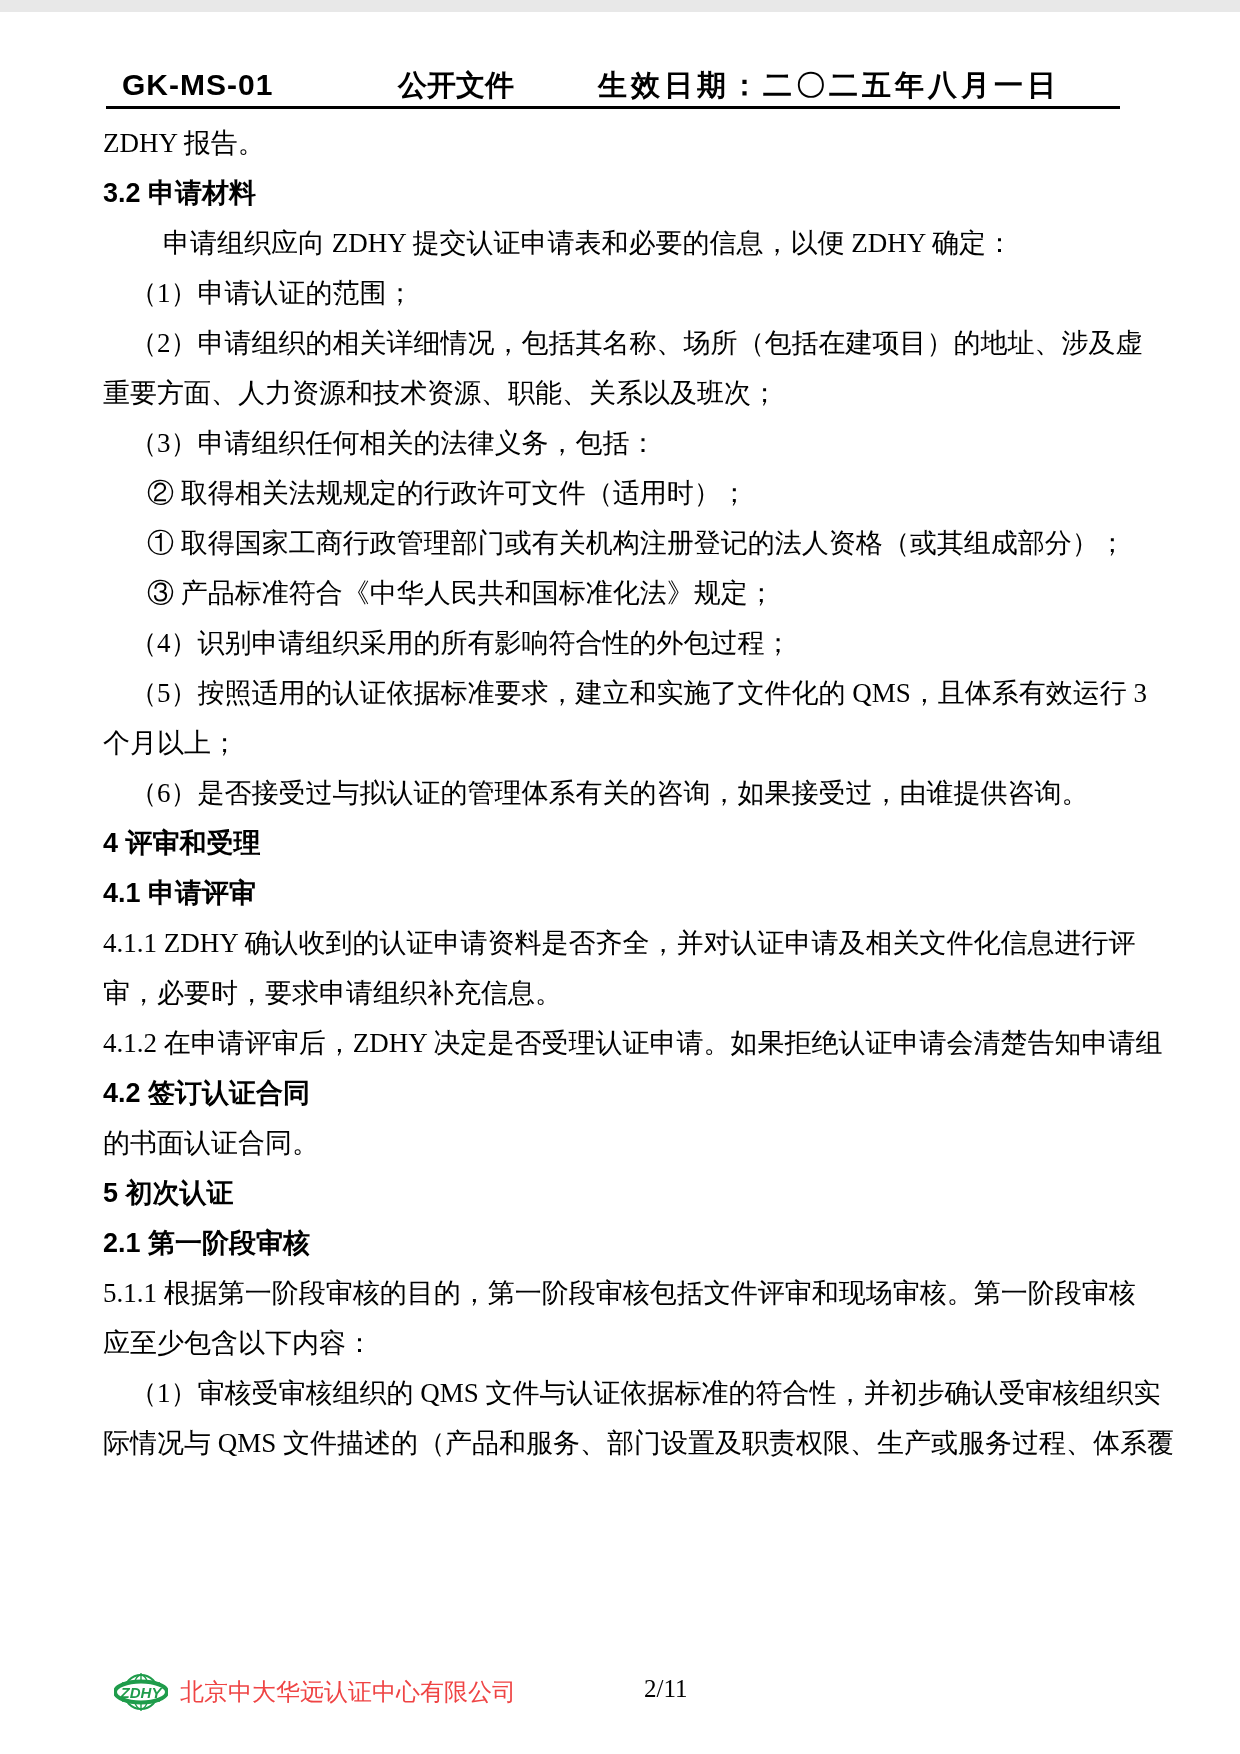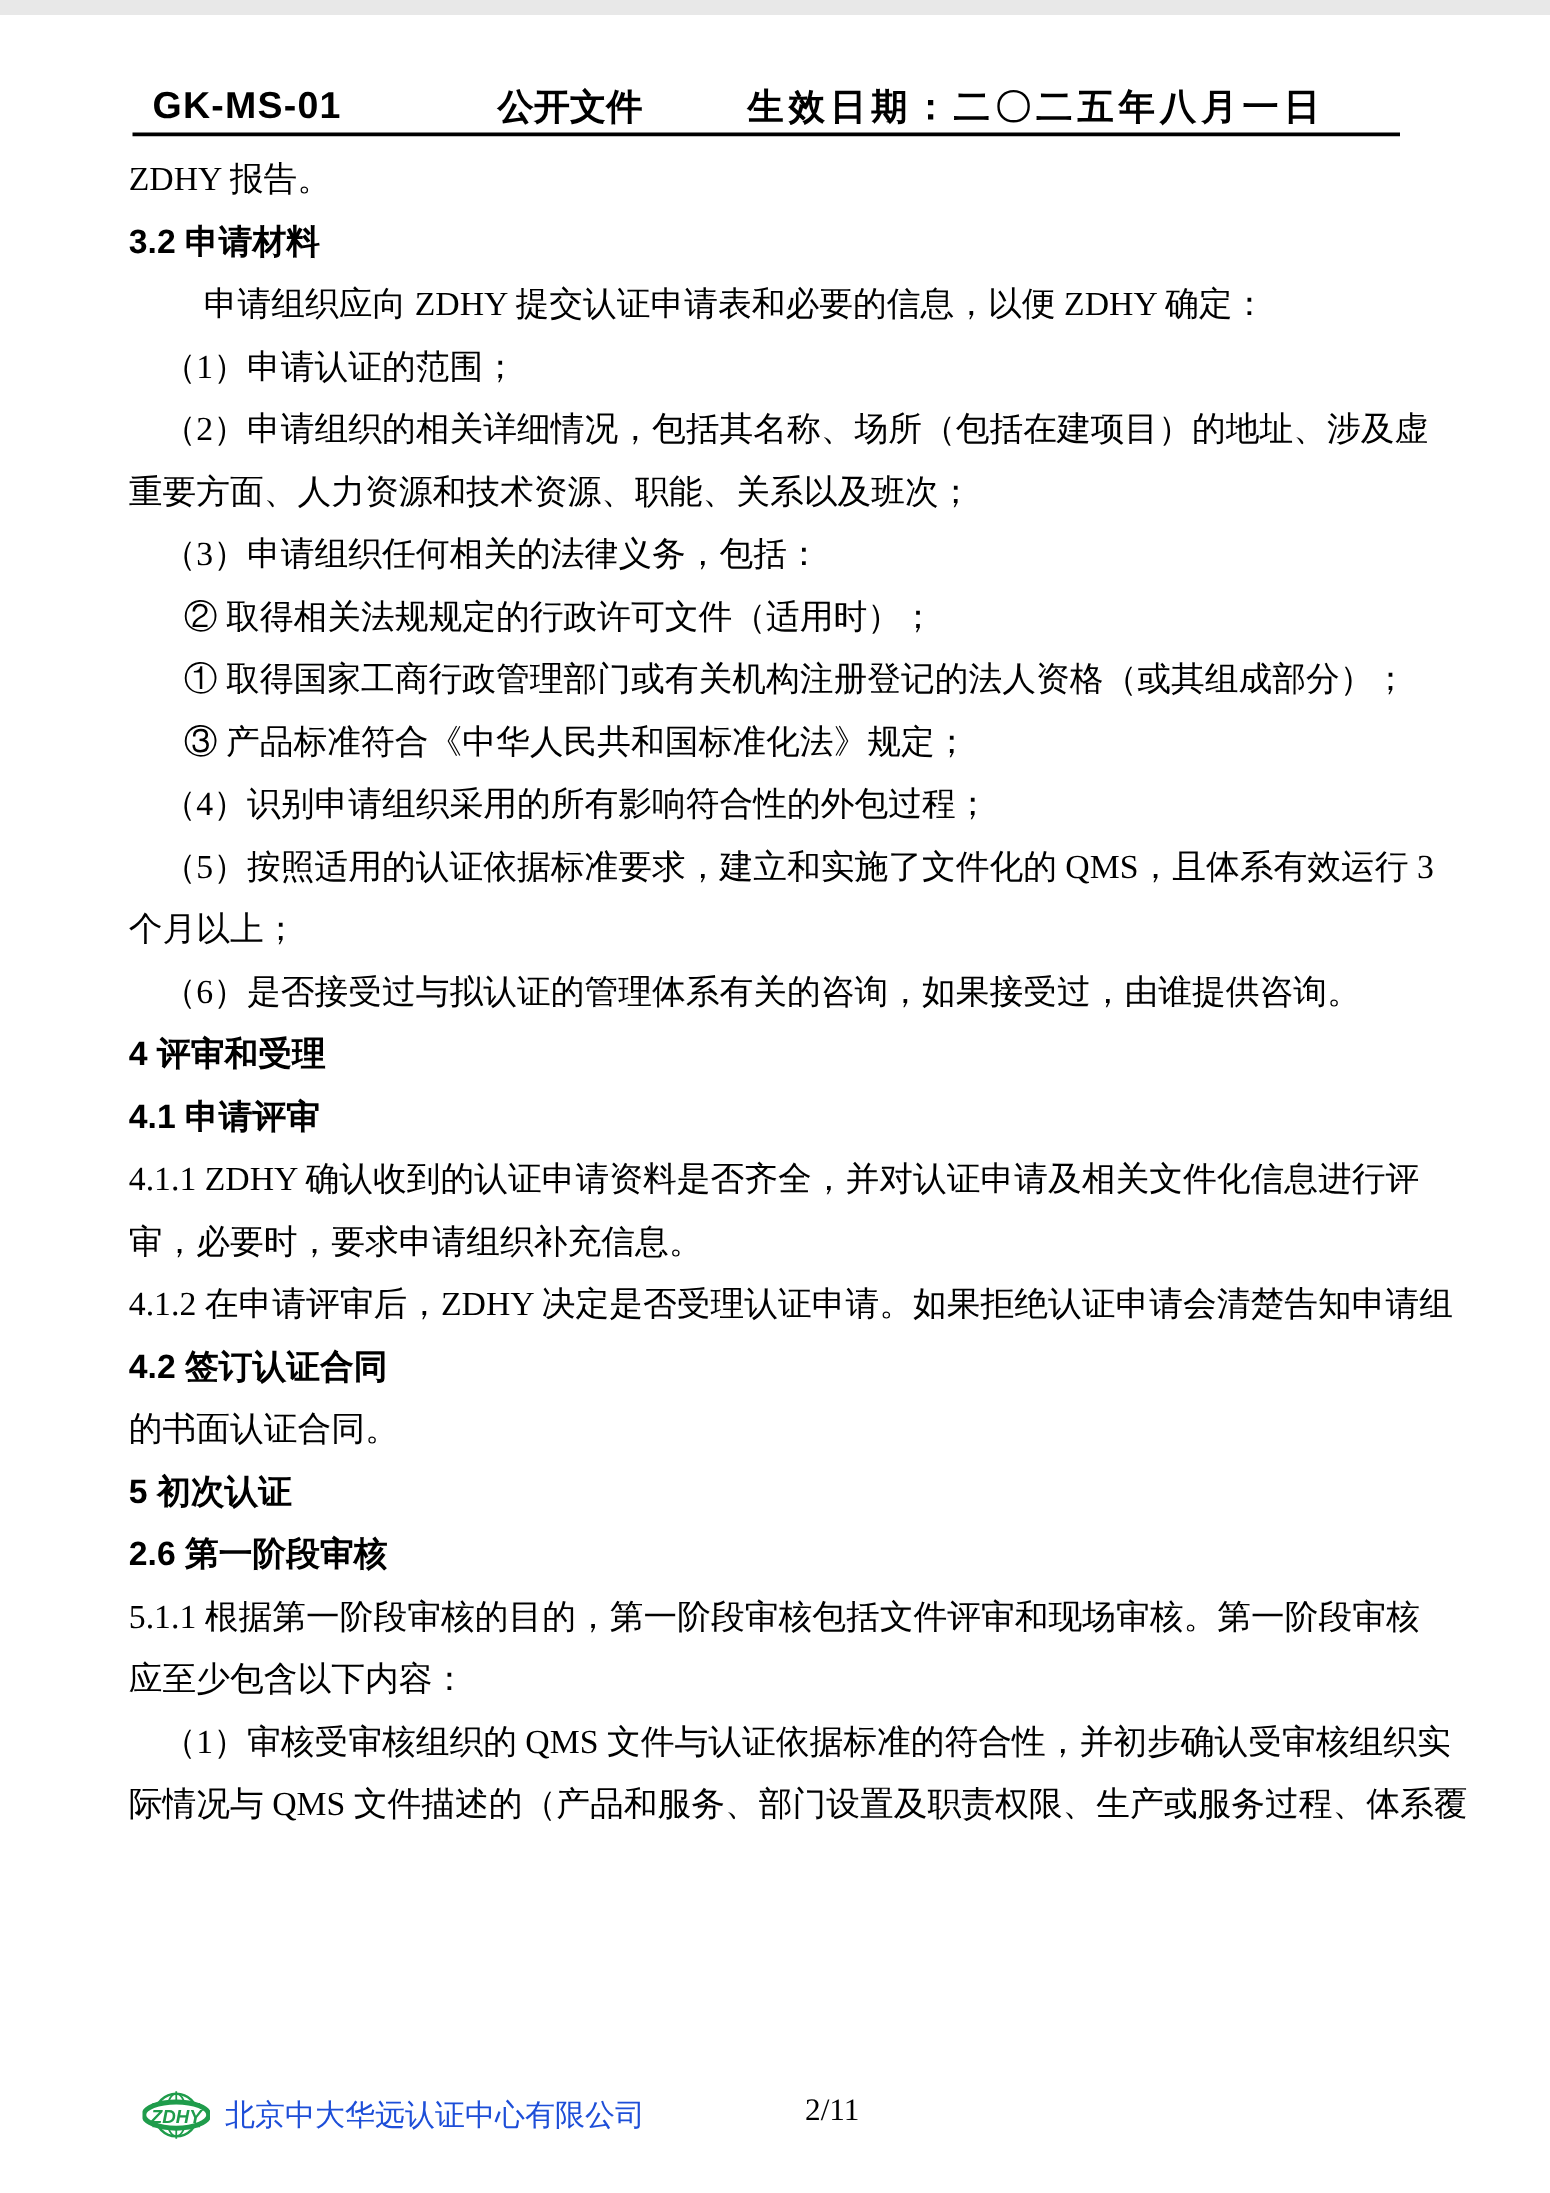--- a/index.html
+++ b/index.html
@@ -84,21 +84,21 @@
     width: 54px;
     height: 42px;
   }
   .footer .company {
     position: absolute;
     left: 180px;
     top: 9px;
     font-size: 24px;
     letter-spacing: 0px;
     font-family: "Liberation Sans", "DejaVu Sans", sans-serif;
-    color: #1d4ed8;
+    color: #ef4444;
     white-space: nowrap;
   }
   .footer .page-num {
     position: absolute;
     left: 644px;
     top: 8px;
     font-size: 25px;
     font-family: "Liberation Serif", "DejaVu Serif", serif;
   }
 </style>
@@ -129,21 +129,21 @@
     <div class="line i0">个月以上；</div>
     <div class="line i1">（6）是否接受过与拟认证的管理体系有关的咨询，如果接受过，由谁提供咨询。</div>
     <div class="line h i0">4 评审和受理</div>
     <div class="line h i0">4.1 申请评审</div>
     <div class="line i0">4.1.1 ZDHY 确认收到的认证申请资料是否齐全，并对认证申请及相关文件化信息进行评</div>
     <div class="line i0">审，必要时，要求申请组织补充信息。</div>
     <div class="line i0">4.1.2 在申请评审后，ZDHY 决定是否受理认证申请。如果拒绝认证申请会清楚告知申请组</div>
     <div class="line h i0">4.2 签订认证合同</div>
     <div class="line i0">的书面认证合同。</div>
     <div class="line h i0">5 初次认证</div>
-    <div class="line h i0">2.6 第一阶段审核</div>
+    <div class="line h i0">2.1 第一阶段审核</div>
     <div class="line i0">5.1.1 根据第一阶段审核的目的，第一阶段审核包括文件评审和现场审核。第一阶段审核</div>
     <div class="line i0">应至少包含以下内容：</div>
     <div class="line i1">（1）审核受审核组织的 QMS 文件与认证依据标准的符合性，并初步确认受审核组织实</div>
     <div class="line i0">际情况与 QMS 文件描述的（产品和服务、部门设置及职责权限、生产或服务过程、体系覆</div>
   </div>
 
   <div class="footer">
     <svg class="logo" viewBox="0 0 54 42" xmlns="http://www.w3.org/2000/svg">
 
       <circle cx="27" cy="21" r="17" fill="none" stroke="#1f9c4b" stroke-width="2"></circle>

